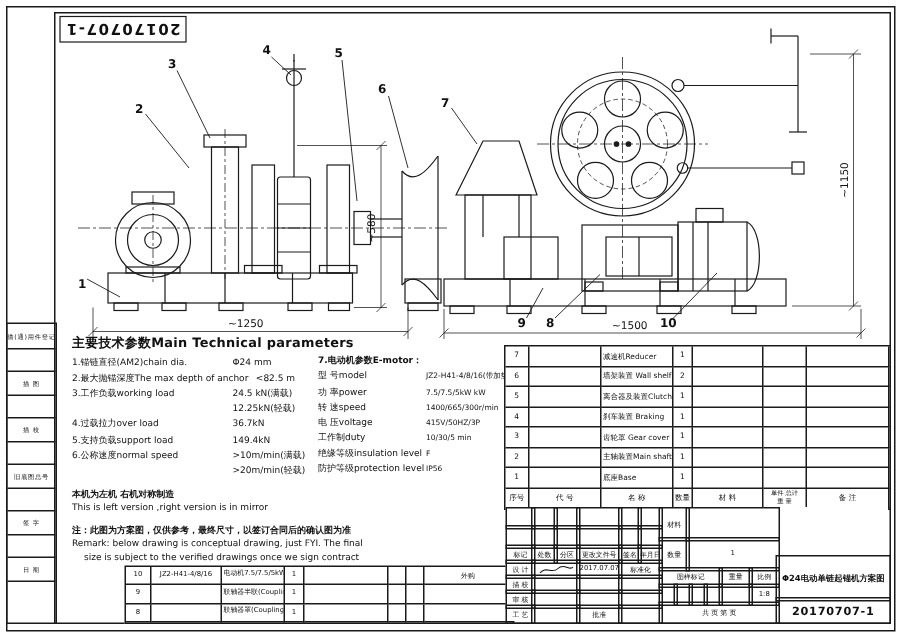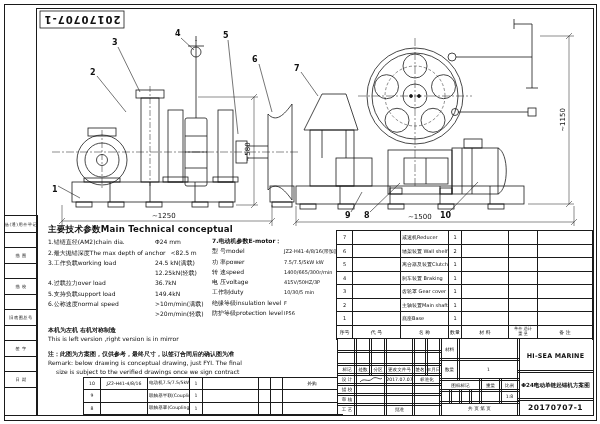--- a/index.html
+++ b/index.html
@@ -267,21 +267,21 @@
           <line x1="293" y1="225" x2="299" y2="219"></line>
             <line x1="571" y1="225" x2="577" y2="219"></line>
           <text x="408" y="219" stroke="none" font-size="7">~1500</text>
           <text transform="rotate(-90 565 120)" x="565" y="120" text-anchor="middle" stroke="none" font-size="7">~1150</text>
         </g>
       </g>
     </g>
   </svg>
 
   <div class="abs tech">
-    <h3>主要技术参数Main Technical conceptual</h3>
+    <h3>主要技术参数Main Technical parameters</h3>
     <div class="trow">
         <span class="lab">1.锚链直径(AM2)chain dia.</span>
         <span>Φ24 mm</span>
       </div>
     <div class="trow wide">
         <span class="lab">2.最大抛锚深度The max depth of anchor</span>
         <span>&lt;82.5 m</span>
       </div>
     <div class="trow">
         <span class="lab">3.工作负载working load</span>
@@ -492,18 +492,17 @@
     <div class="tc" style="left:142px;top:40px;width:21px;height:12px">重量</div>
     <div class="tc" style="left:162px;top:40px;width:19px;height:12px">比例</div>
     <div class="tc" style="left:102px;top:51px;width:11px;height:13px"></div>
     <div class="tc" style="left:112px;top:51px;width:11px;height:13px"></div>
     <div class="tc" style="left:122px;top:51px;width:11px;height:13px"></div>
     <div class="tc" style="left:132px;top:51px;width:11px;height:13px"></div>
     <div class="tc" style="left:142px;top:51px;width:21px;height:13px"></div>
     <div class="tc" style="left:162px;top:51px;width:19px;height:13px">1:8</div>
     <div class="tc" style="left:102px;top:63px;width:79px;height:13px">共  页  第  页</div>
 
-    <div class="tc company" style="left:180px;top:0;width:75px;height:33px">HI-SEA MARINE</div>
     <div class="tc dwgtitle" style="left:180px;top:32px;width:75px;height:29px">Φ24电动单链起锚机方案图</div>
     <div class="tc dwgno" style="left:180px;top:60px;width:75px;height:16px">20170707-1</div>
   </div>
 
 </div>
 
 </body></html>

